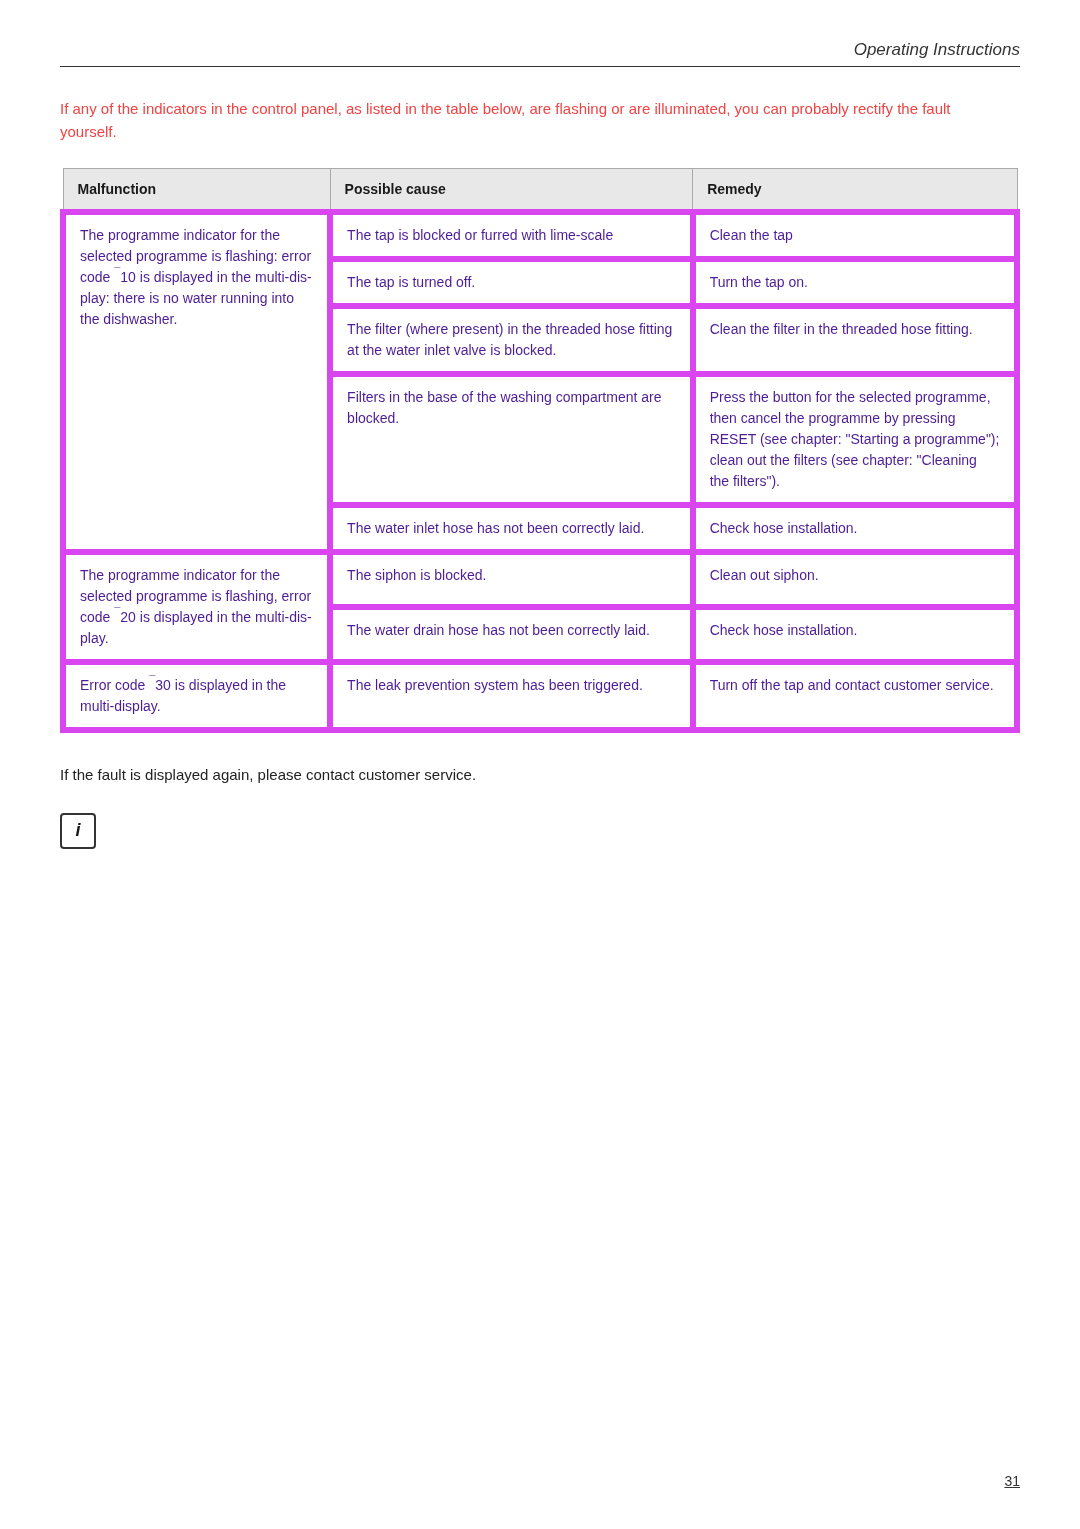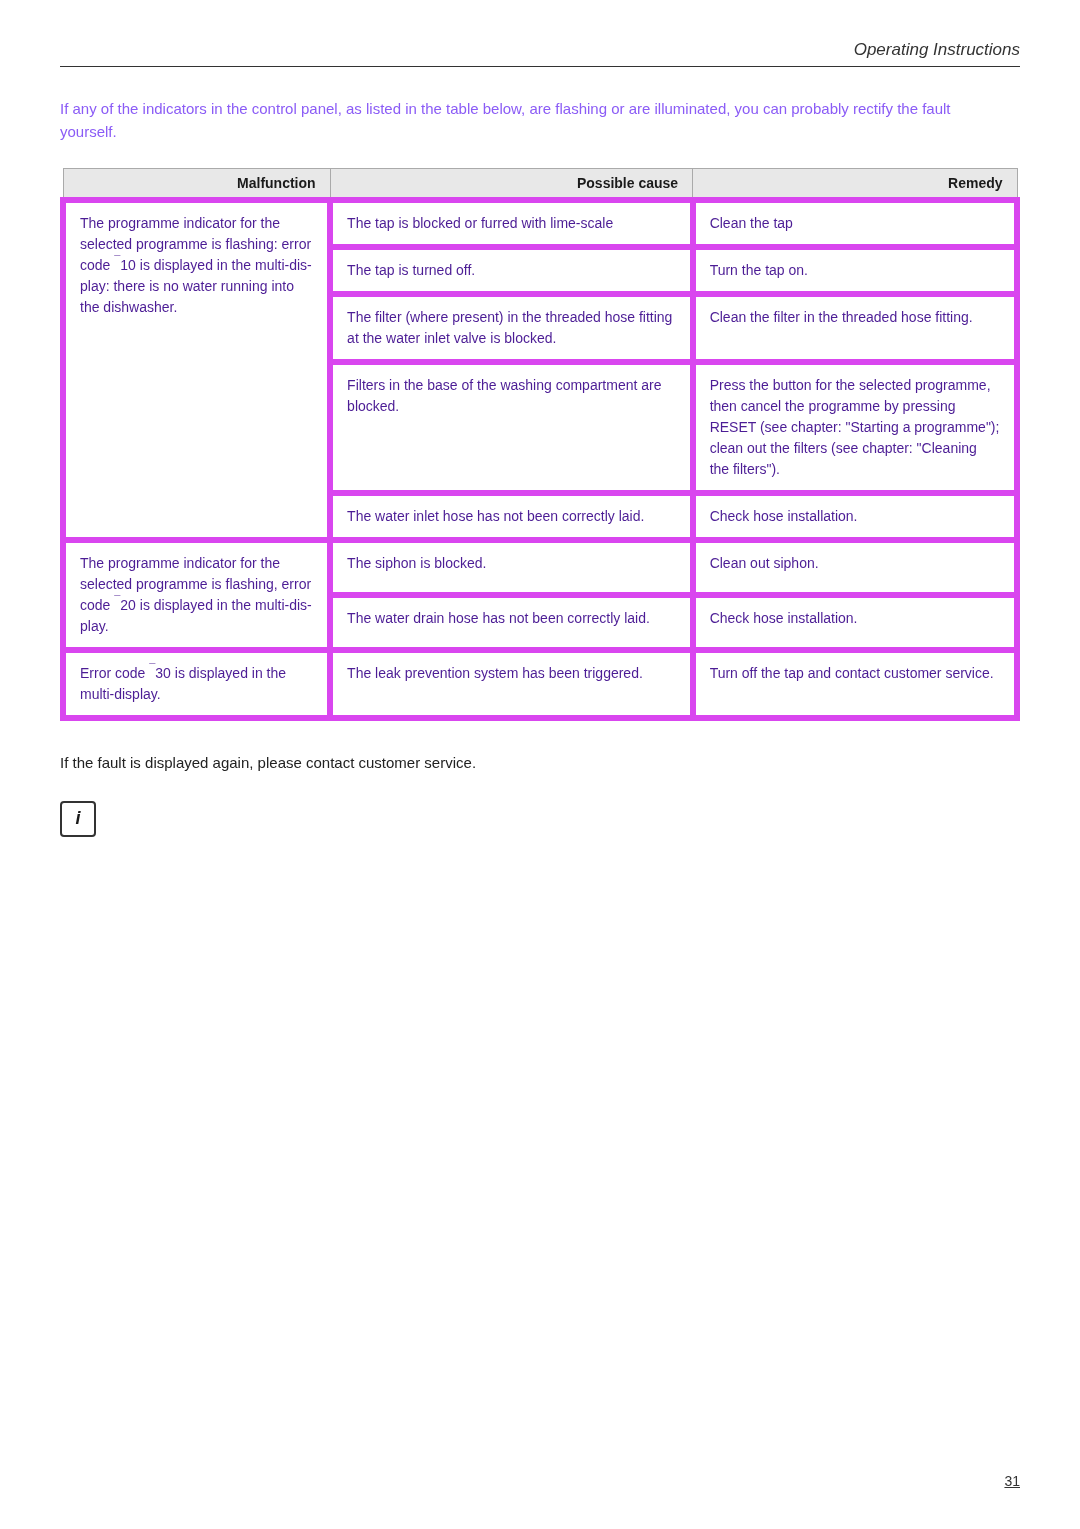--- a/index.html
+++ b/index.html
@@ -46,36 +46,36 @@
       font-size: 26px;
       font-weight: bold;
       margin-bottom: 20px;
       color: #1a1a1a;
     }
 
     .intro-text {
       font-size: 15px;
       line-height: 1.55;
       margin-bottom: 24px;
-      color: #8b5cf6;
+      color: #ef4444;
       max-width: 920px;
     }
 
     .main-table {
       width: 100%;
       border-collapse: collapse;
       margin-bottom: 30px;
       font-size: 14px;
     }
 
     .main-table th {
       background: #e8e8e8;
       font-weight: bold;
-      padding: 6px 14px;
-      text-align: right;
+      padding: 12px 14px;
+      text-align: left;
       border: 1px solid #aaa;
       font-size: 14px;
     }
 
     .main-table td {
       padding: 10px 14px;
       border: 6px solid #d946ef;
       vertical-align: top;
       line-height: 1.5;
       color: #4c1d95;

